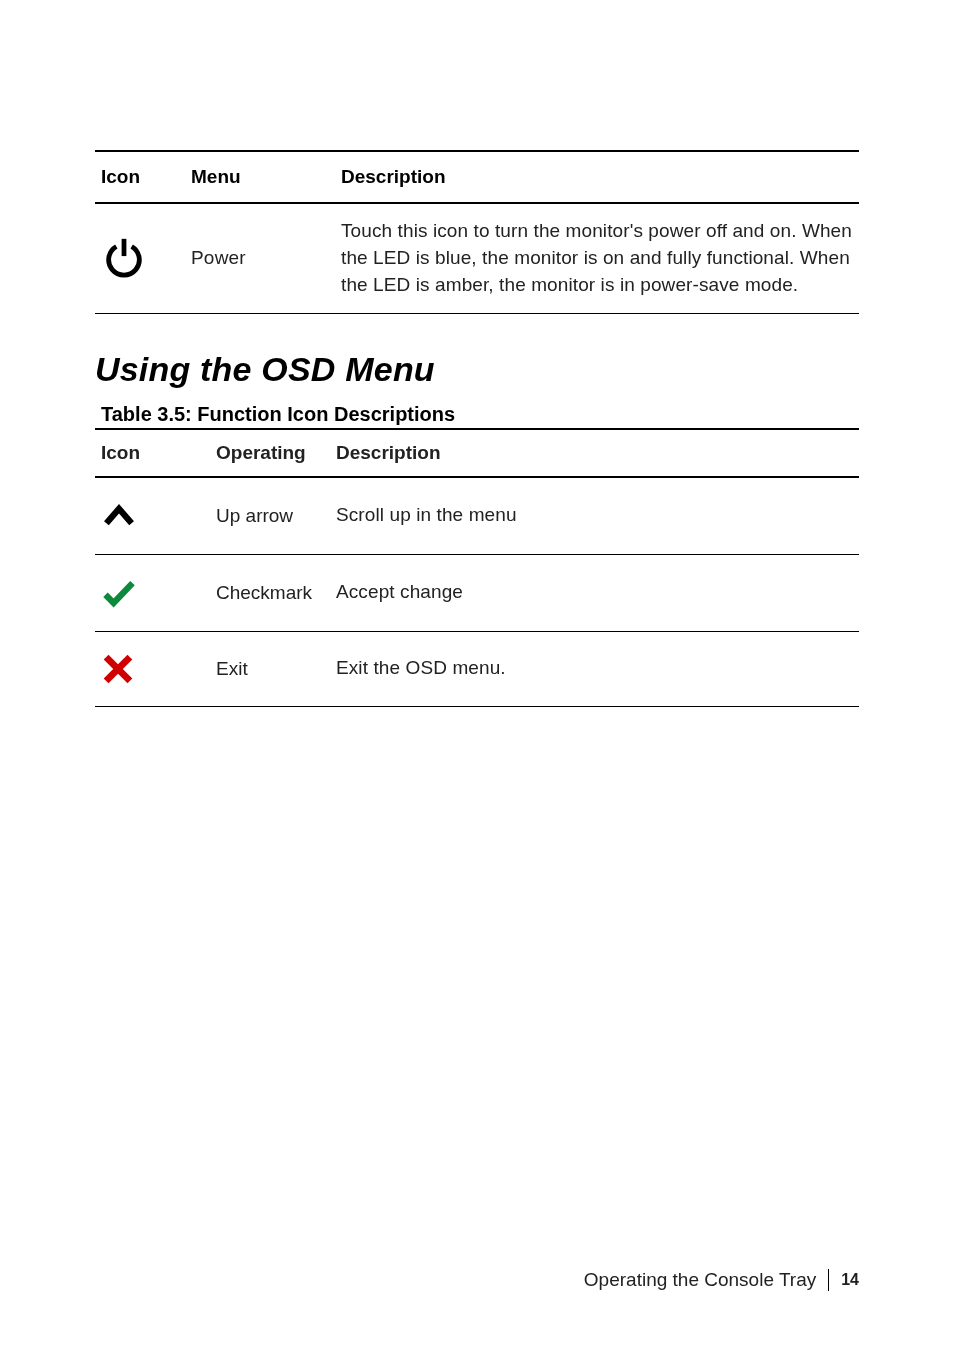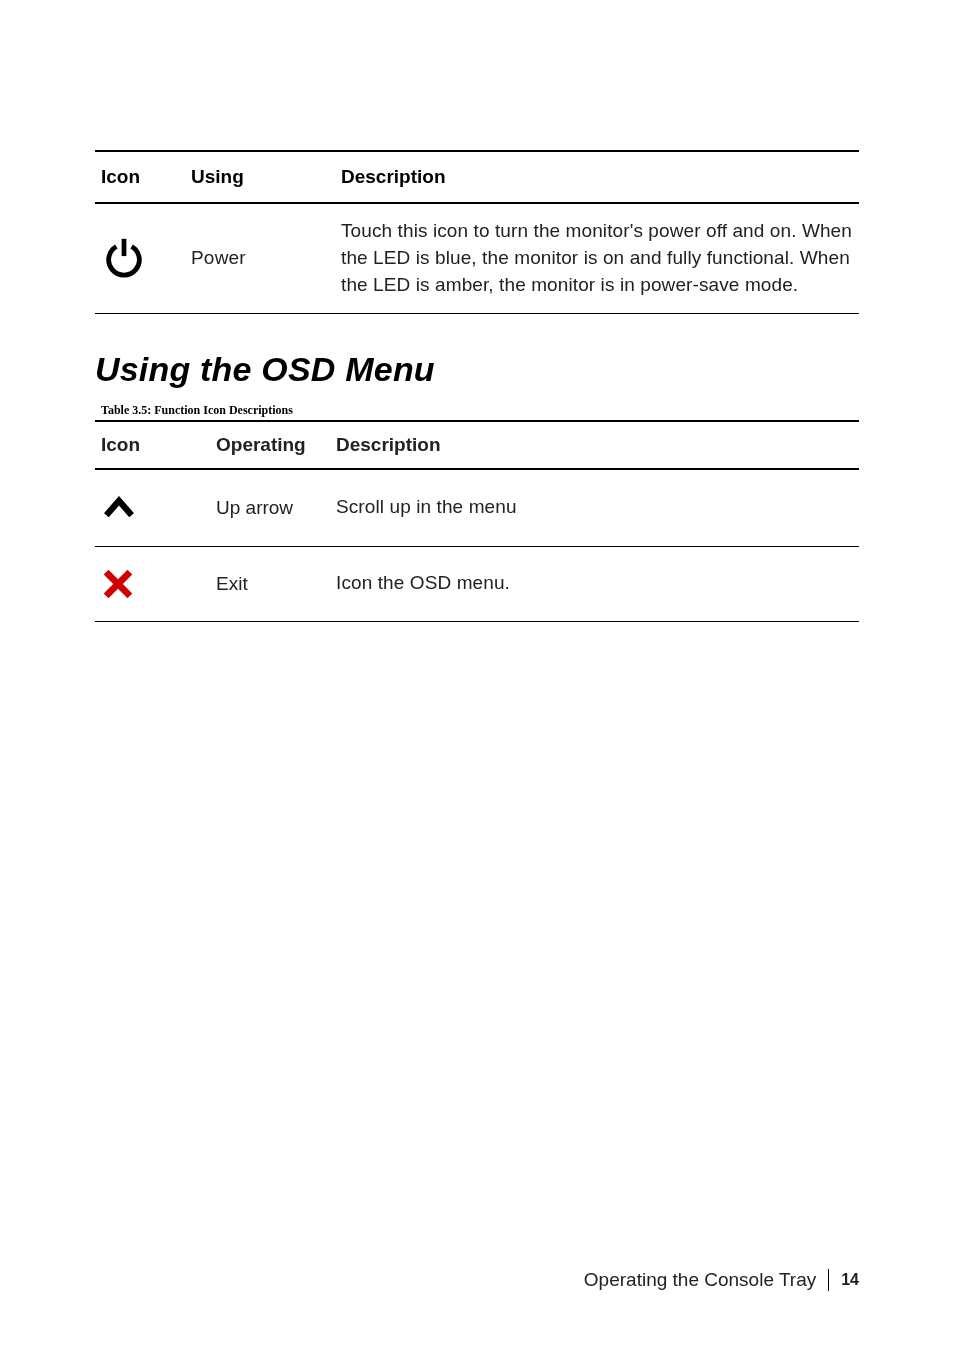--- a/index.html
+++ b/index.html
@@ -14,21 +14,21 @@
   .tblA th { font-weight: bold; font-size: 19px; }
   .th-icon { width: 90px; }
   .th-mode { width: 150px; }
   .td-icon { text-align: center; }
   .td-mode { font-size: 19px; color: #222; font-family: Arial, Helvetica, sans-serif; letter-spacing: .2px; }
   .td-desc { font-size: 19px; color: #222; line-height: 1.42; letter-spacing: .1px; font-family: Arial, Helvetica, sans-serif; }
 
   h2.section-title { font-family: Arial, Helvetica, sans-serif; font-weight: bold; font-size: 34px; margin-top: 36px; margin-bottom: 14px; letter-spacing: .2px; font-style: italic; }
   p.body { font-family: Georgia, 'Times New Roman', serif; font-size: 20px; line-height: 1.42; color: #111; margin-bottom: 14px; }
 
-  .caption { font-family: Liberation Serif, serif; font-size: 12px; font-weight: bold; margin-top: 0; margin-bottom: 2px; padding-left: 6px; }
+  .caption { font-family: Liberation Sans, sans-serif; font-size: 20px; font-weight: bold; margin-top: 0; margin-bottom: 2px; padding-left: 6px; }
 
   .tblB { width: 100%; border-collapse: collapse; }
   .tblB thead tr { border-top: 2.5px solid #000; border-bottom: 2px solid #000; }
   .tblB tbody tr { border-bottom: 1px solid #000; }
   .tblB th, .tblB td { text-align: left; vertical-align: middle; padding: 20px 6px; font-size: 19px; color: #222; }
   .tblB th { font-weight: bold; padding: 12px 6px; }
   .tblB .th-icon { width: 115px; }
   .tblB .th-func { width: 120px; }
   .tblB .td-func { font-size: 19px; }
   .tblB .td-desc { font-size: 19px; }
@@ -42,21 +42,21 @@
 </style>
 </head>
 <body>
 
 <div class="page">
 
   <table class="tblA">
     <thead>
       <tr>
         <th class="th-icon">Icon</th>
-        <th class="th-mode">Using</th>
+        <th class="th-mode">Menu</th>
         <th>Description</th>
       </tr>
     </thead>
     <tbody>
       <tr>
         <td class="td-icon icon-cell">
           <svg width="46" height="46" viewBox="0 0 48 48">
             <path d="M 16 12 A 16 16 0 1 0 32 12" fill="none" stroke="#000" stroke-width="5" stroke-linecap="butt"></path>
             <line x1="24" y1="4" x2="24" y2="22" stroke="#000" stroke-width="5" stroke-linecap="butt"></line>
           </svg>
@@ -84,27 +84,36 @@
         <td class="icon-cell">
           <svg width="36" height="36" viewBox="0 0 40 40">
             <polyline points="6,28 20,12 34,28" fill="none" stroke="#000" stroke-width="7" stroke-linecap="butt" stroke-linejoin="miter"></polyline>
           </svg>
         </td>
         <td class="td-func">Up arrow</td>
         <td class="td-desc">Scroll up in the menu</td>
       </tr>
       <tr>
         <td class="icon-cell">
+          <svg width="36" height="36" viewBox="0 0 40 40">
+            <polyline points="5,22 14,31 35,9" fill="none" stroke="#0a8a3a" stroke-width="7" stroke-linecap="butt" stroke-linejoin="miter"></polyline>
+          </svg>
+        </td>
+        <td class="td-func">Checkmark</td>
+        <td class="td-desc">Accept change</td>
+      </tr>
+      <tr>
+        <td class="icon-cell">
           <svg width="34" height="34" viewBox="0 0 40 40">
             <line x1="6" y1="6" x2="34" y2="34" stroke="#d10000" stroke-width="8" stroke-linecap="butt"></line>
             <line x1="34" y1="6" x2="6" y2="34" stroke="#d10000" stroke-width="8" stroke-linecap="butt"></line>
           </svg>
         </td>
         <td class="td-func">Exit</td>
-        <td class="td-desc">Icon the OSD menu.</td>
+        <td class="td-desc">Exit the OSD menu.</td>
       </tr>
     </tbody>
   </table>
 
   <div class="footer">
     <span>Operating the Console Tray</span>
     <span class="divider"></span>
     <span class="pagenum">14</span>
   </div>
 

